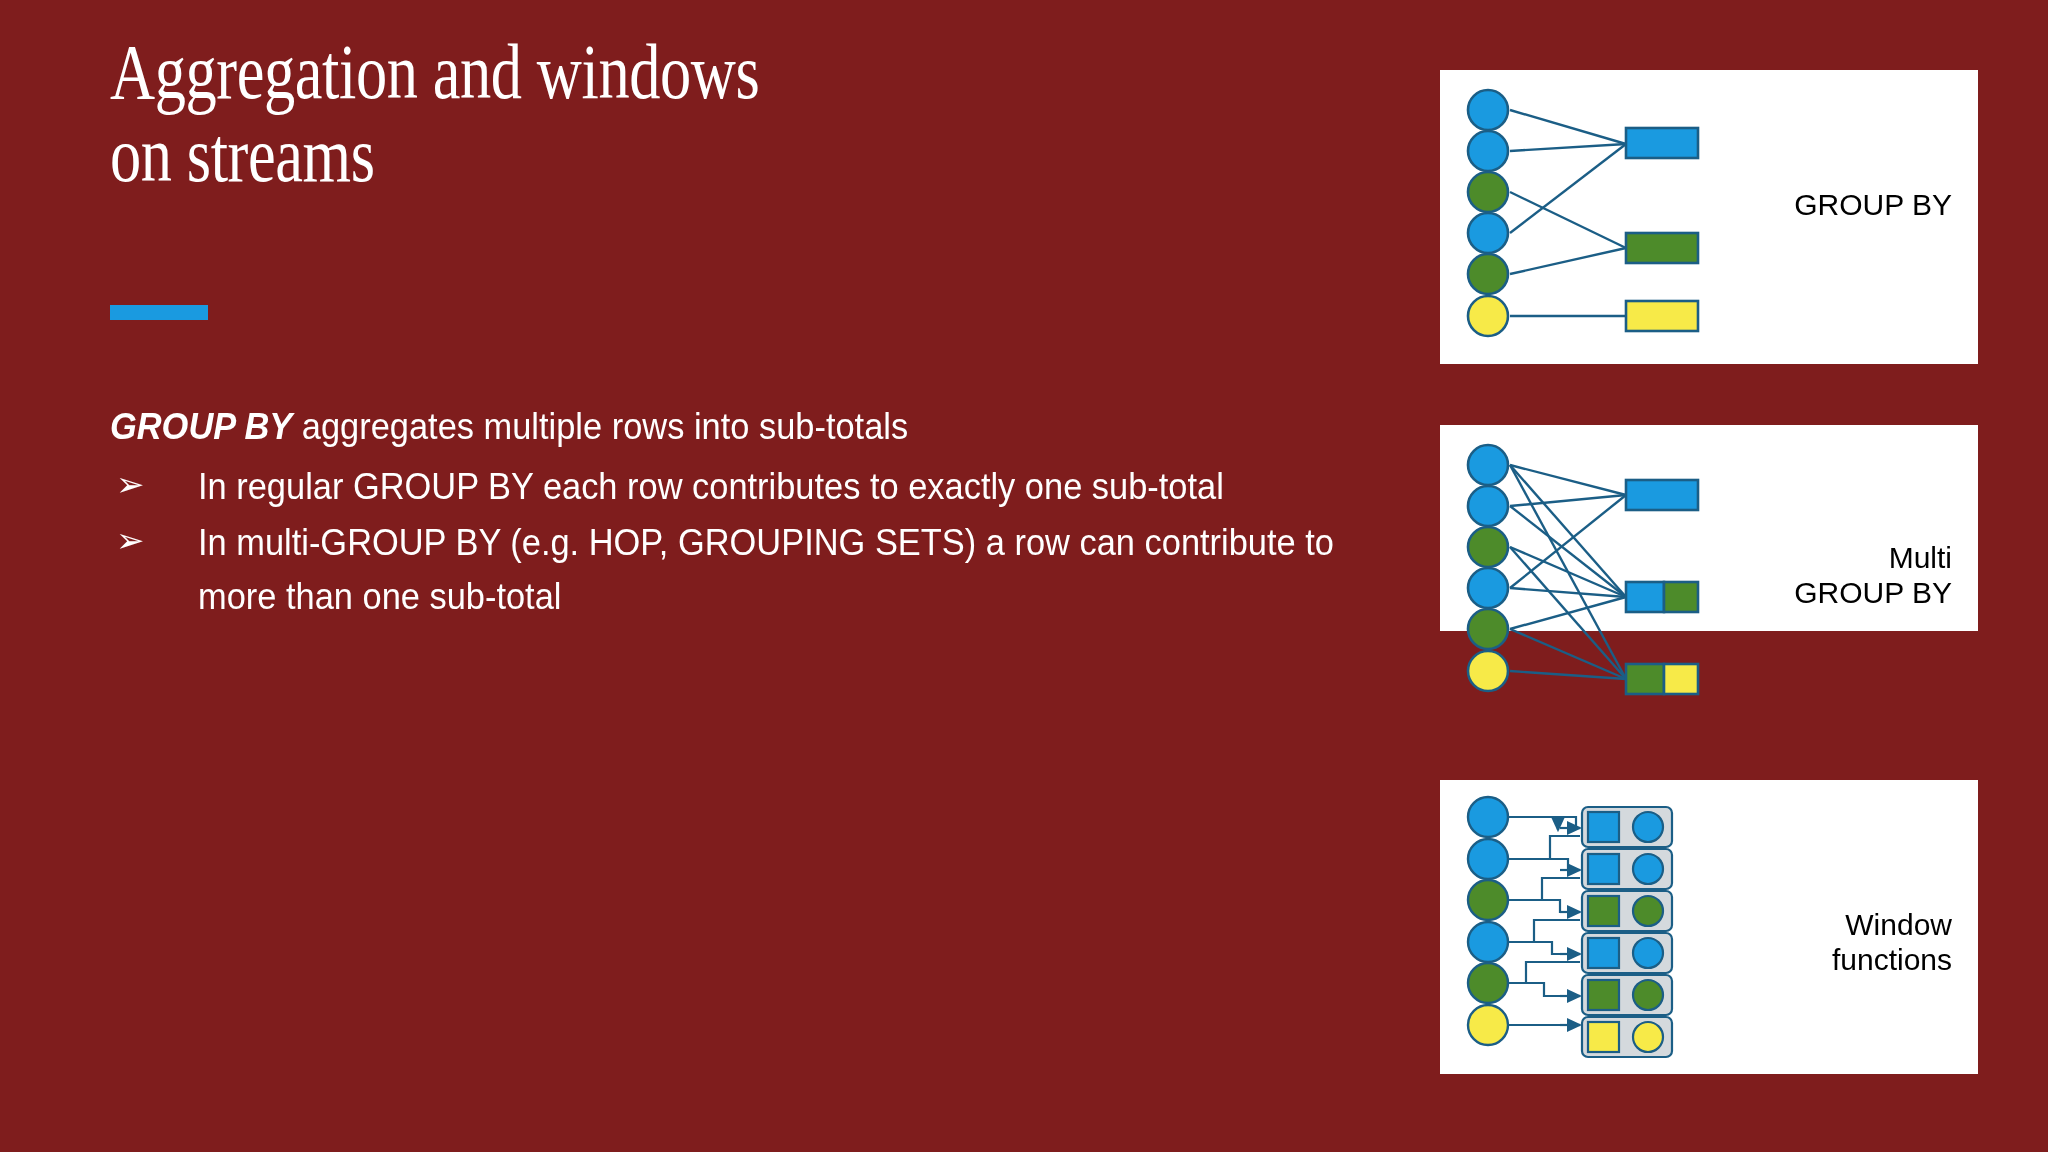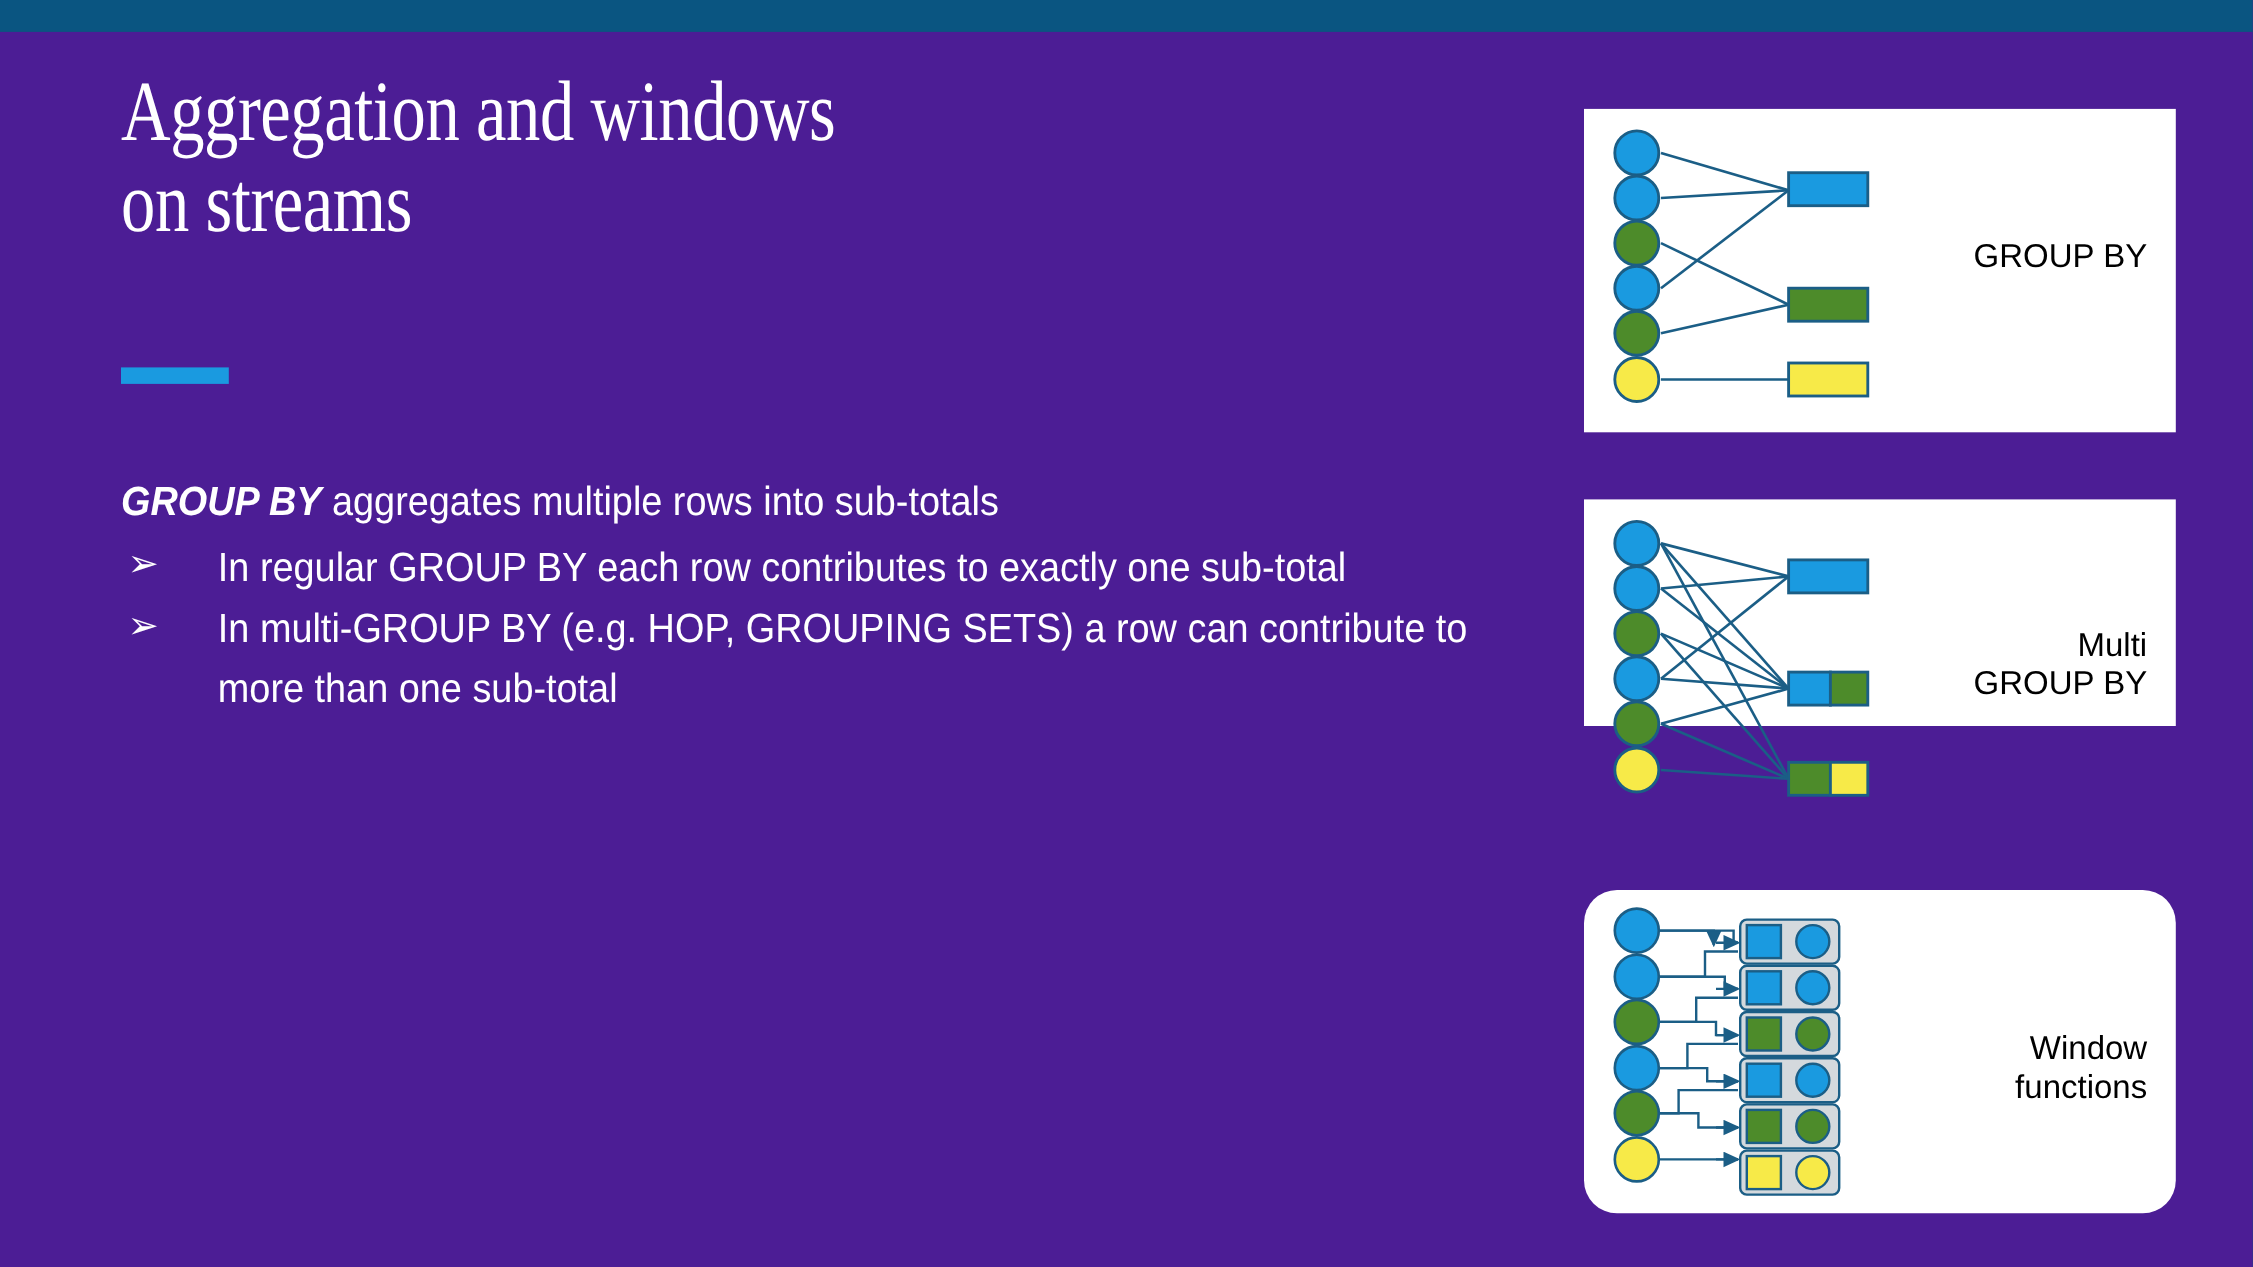--- a/index.html
+++ b/index.html
@@ -3,21 +3,21 @@
 <meta charset="utf-8">
 <style>
   html,body{margin:0;padding:0;}
   body{
     width:2048px;height:1152px;
     background:#0a5581;
     font-family:"Liberation Sans", sans-serif;
     overflow:hidden;
     position:relative;
   }
-  .slide{position:absolute;inset:0;background:#4c1d95;margin-top:29px;}
+  .slide{position:absolute;inset:0;background:#7f1d1d;}
 
   
   .left{position:absolute;left:110px;top:30px;width:1210px;}
 
   .title{
     font-family:"Liberation Serif", serif;
     color:#ffffff;
     font-size:78px;
     line-height:1.07;
     font-weight:400;
@@ -71,21 +71,21 @@
 
   
   .card{
     position:absolute;
     background:#ffffff;
     left:1440px;
     width:538px;
   }
   #card1{top:70px;height:294px;}
   #card2{top:425px;height:206px;}
-  #card3{top:780px;height:294px;border-radius:30px;}
+  #card3{top:780px;height:294px;}
 
   .card-label{
     position:absolute;
     color:#000000;
     font-size:30px;
     line-height:1.15;
     text-align:right;
     white-space:pre-line;
   }
   #lbl1{right:26px;top:118px;}

